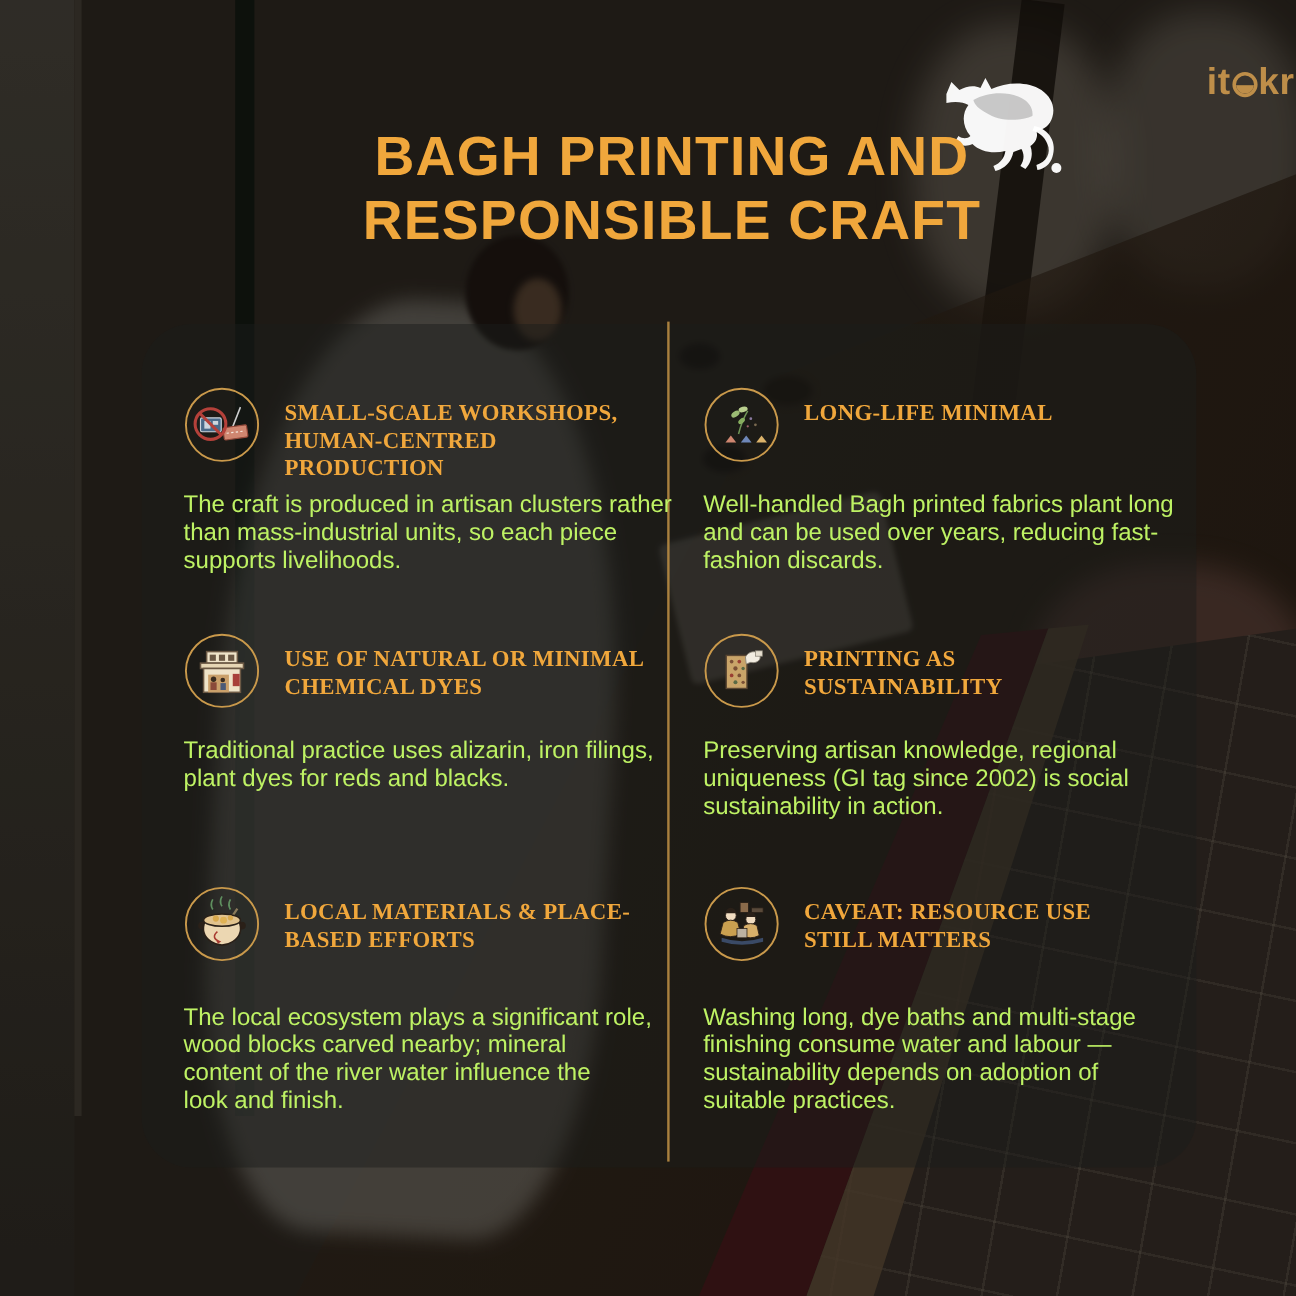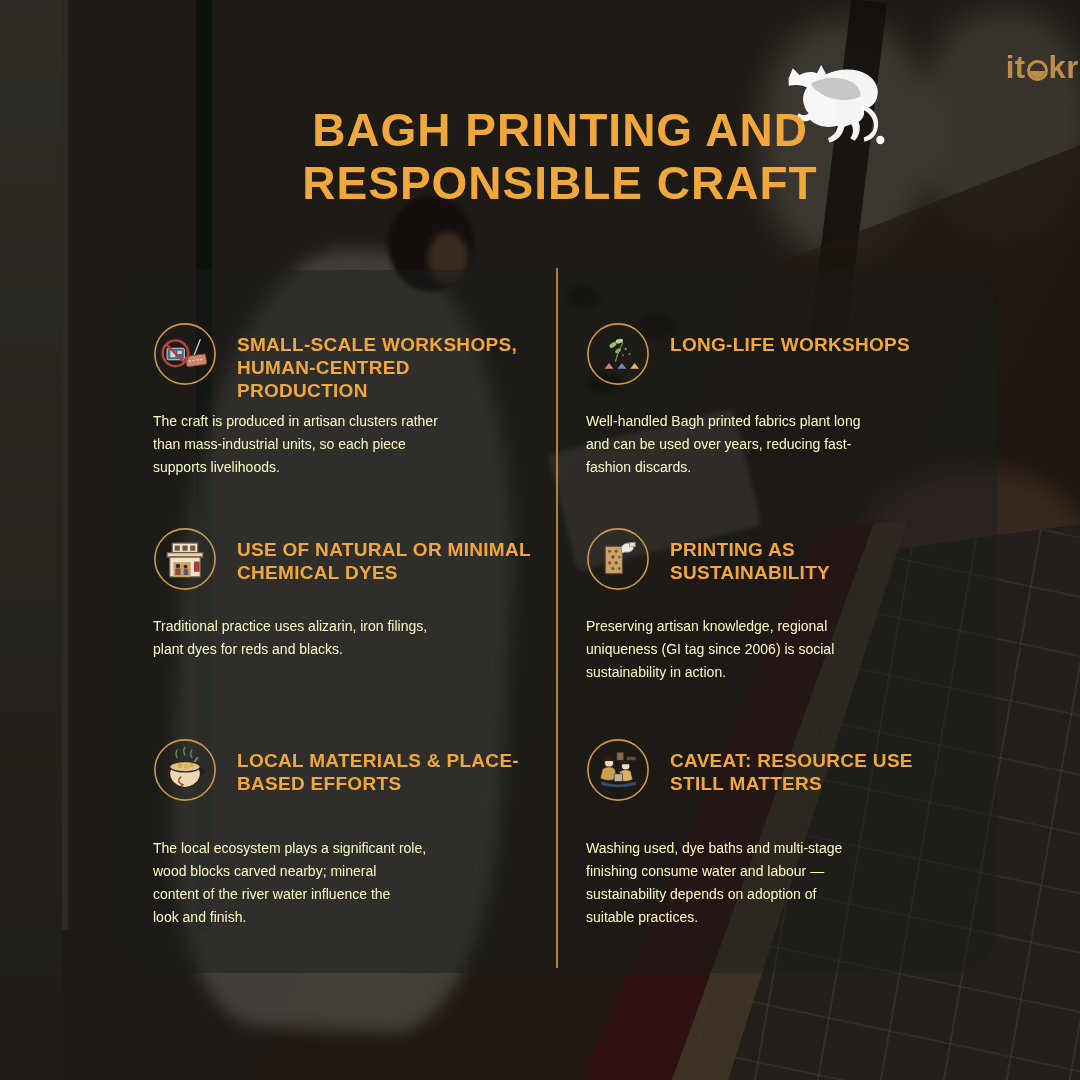--- a/index.html
+++ b/index.html
@@ -74,23 +74,23 @@
     border-radius:42px;background:rgba(28,30,28,.48);}
   .divider{position:absolute;left:556px;top:268px;width:2px;height:700px;background:#B98C42;opacity:.9;}
 
   .section{position:absolute;width:430px;}
   .s1{left:153px;top:322px;} .s2{left:586px;top:322px;}
   .s3{left:153px;top:527px;} .s4{left:586px;top:527px;}
   .s5{left:153px;top:738px;} .s6{left:586px;top:738px;}
   .icon-wrap{position:absolute;left:0;top:0;width:64px;height:64px;}
   .icon-wrap svg{width:64px;height:64px;}
   .heading{position:absolute;left:84px;top:11px;width:330px;color:#F0A73C;
-    font-size:19px;line-height:23px;font-weight:bold;letter-spacing:.3px;white-space:pre-line;}
-  .body-text{position:absolute;left:0;top:88px;width:440px;color:#fef9c3;
-    font-size:14px;line-height:23px;white-space:pre-line;}
+    font-size:19px;line-height:23px;font-weight:bold;letter-spacing:.3px;white-space:pre-line;font-family:Liberation Serif, serif;}
+  .body-text{position:absolute;left:0;top:88px;width:440px;color:#bef264;
+    font-size:20px;line-height:23px;white-space:pre-line;}
   .s5 .body-text,.s6 .body-text{top:99px;}
 </style>
 </head>
 <body>
 
 <div class="canvas">
 
   <div class="photo">
     <div class="wall-strip"></div>
     <div class="door"></div>
@@ -162,21 +162,21 @@
         <ellipse cx="52" cy="30" rx="6" ry="3.5" fill="#b9cf8e" transform="rotate(-15 52 30)"></ellipse>
         <ellipse cx="50" cy="45" rx="5" ry="3" fill="#86ad5f" transform="rotate(-40 50 45)"></ellipse>
         <circle cx="62" cy="42" r="1.8" fill="#8a7aa0"></circle>
           <circle cx="68" cy="50" r="1.8" fill="#7a6a50"></circle>
         <circle cx="58" cy="52" r="1.5" fill="#a0606a"></circle>
         <path d="M29,73 l7,-9 7,9 z" fill="#cf8670"></path>
         <path d="M49,73 l7,-9 7,9 z" fill="#6e87b8"></path>
         <path d="M69,73 l7,-9 7,9 z" fill="#dcb36a"></path>
       </svg>
     </div>
-    <div class="heading">LONG-LIFE WORKSHOPS</div>
+    <div class="heading">LONG-LIFE MINIMAL</div>
     <div class="body-text">Well-handled Bagh printed fabrics plant long
 and can be used over years, reducing fast-
 fashion discards.</div>
   </div>
 
   <div class="section s3">
     <div class="icon-wrap">
       <svg viewBox="0 0 100 100">
         <circle cx="50" cy="50" r="47" fill="none" stroke="#C9994B" stroke-width="2.5"></circle>
         <rect x="30" y="25" width="40" height="15" fill="#efe3c8" stroke="#6b5844" stroke-width="2"></rect>
@@ -212,21 +212,21 @@
           <circle cx="47" cy="56" r="2.4" fill="#7a4f35"></circle>
         <circle cx="42" cy="65" r="2.6" fill="#5a6a45"></circle>
           <circle cx="52" cy="65" r="2.2" fill="#7a4f35"></circle>
         <path d="M55,32 C59,24 70,23 73,29 C77,35 70,41 62,39 L56,41 Z" fill="#f2ede2" stroke="#8a8578" stroke-width="1.2"></path>
         <rect x="68" y="24" width="9" height="7" fill="#e6dfd0" stroke="#8a8578" stroke-width="1"></rect>
       </svg>
     </div>
     <div class="heading">PRINTING AS
 SUSTAINABILITY</div>
     <div class="body-text">Preserving artisan knowledge, regional
-uniqueness (GI tag since 2006) is social
+uniqueness (GI tag since 2002) is social
 sustainability in action.</div>
   </div>
 
   <div class="section s5">
     <div class="icon-wrap">
       <svg viewBox="0 0 100 100">
         <circle cx="50" cy="50" r="47" fill="none" stroke="#C9994B" stroke-width="2.5"></circle>
         <path d="M38,18 q-4,7 0,13" stroke="#5f8f5f" stroke-width="2.2" fill="none"></path>
         <path d="M50,14 q-4,7 0,13" stroke="#5f8f5f" stroke-width="2.2" fill="none"></path>
         <path d="M61,18 q-4,7 0,13" stroke="#5f8f5f" stroke-width="2.2" fill="none"></path>
@@ -260,19 +260,19 @@
         <path d="M26,48 q10,-6 19,0 l4,15 q-14,7 -27,0 z" fill="#caa050" stroke="#2a2018" stroke-width="1.2"></path>
         <circle cx="62" cy="44" r="6.5" fill="#f0dcc0" stroke="#2a2018" stroke-width="1.2"></circle>
         <path d="M55.5,41 a6.5,6.5 0 0 1 13,0" fill="#2a2018"></path>
         <path d="M53,52 q9,-5 17,0 l3,13 q-12,6 -23,0 z" fill="#d8b06a" stroke="#2a2018" stroke-width="1.2"></path>
         <rect x="44" y="56" width="13" height="12" fill="#bcb2a2" stroke="#2a2018" stroke-width="1"></rect>
         <path d="M24,68 q26,9 54,0 l0,5 q-28,8 -54,0 z" fill="#3a4a66"></path>
       </svg>
     </div>
     <div class="heading">CAVEAT: RESOURCE USE
 STILL MATTERS</div>
-    <div class="body-text">Washing used, dye baths and multi-stage
+    <div class="body-text">Washing long, dye baths and multi-stage
 finishing consume water and labour —
 sustainability depends on adoption of
 suitable practices.</div>
   </div>
 
 </div>
 
 </body></html>

